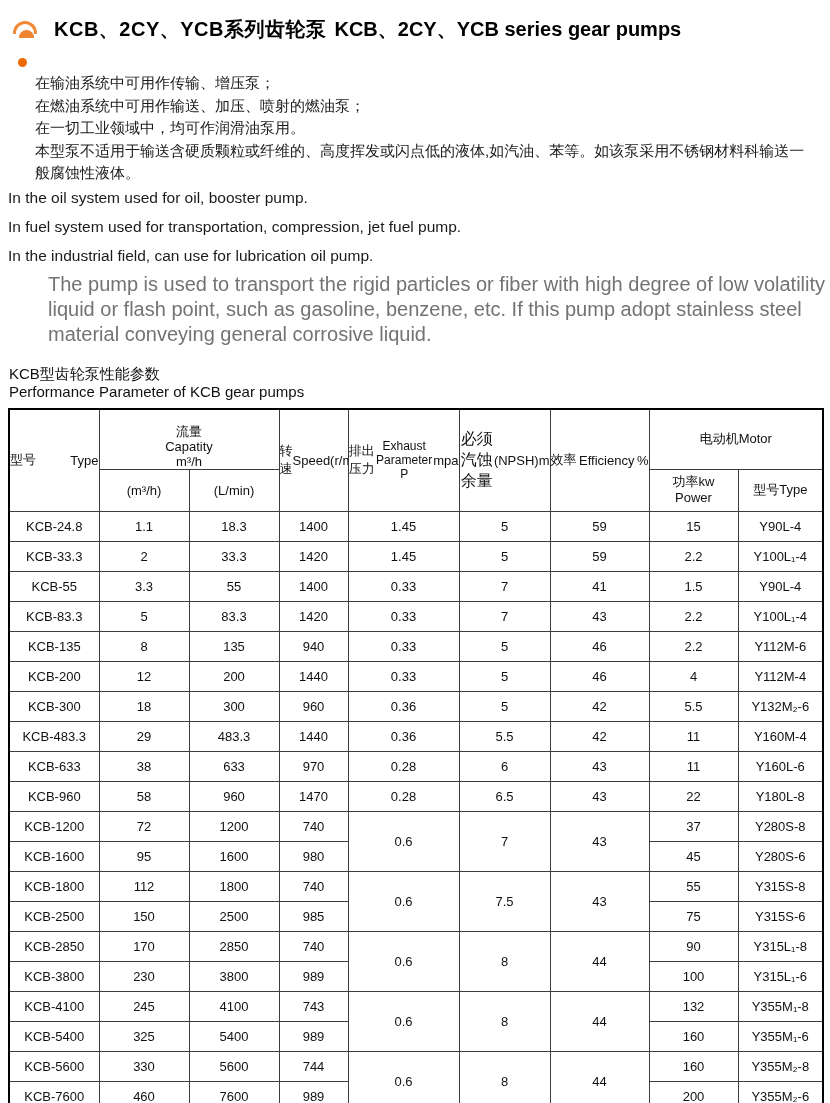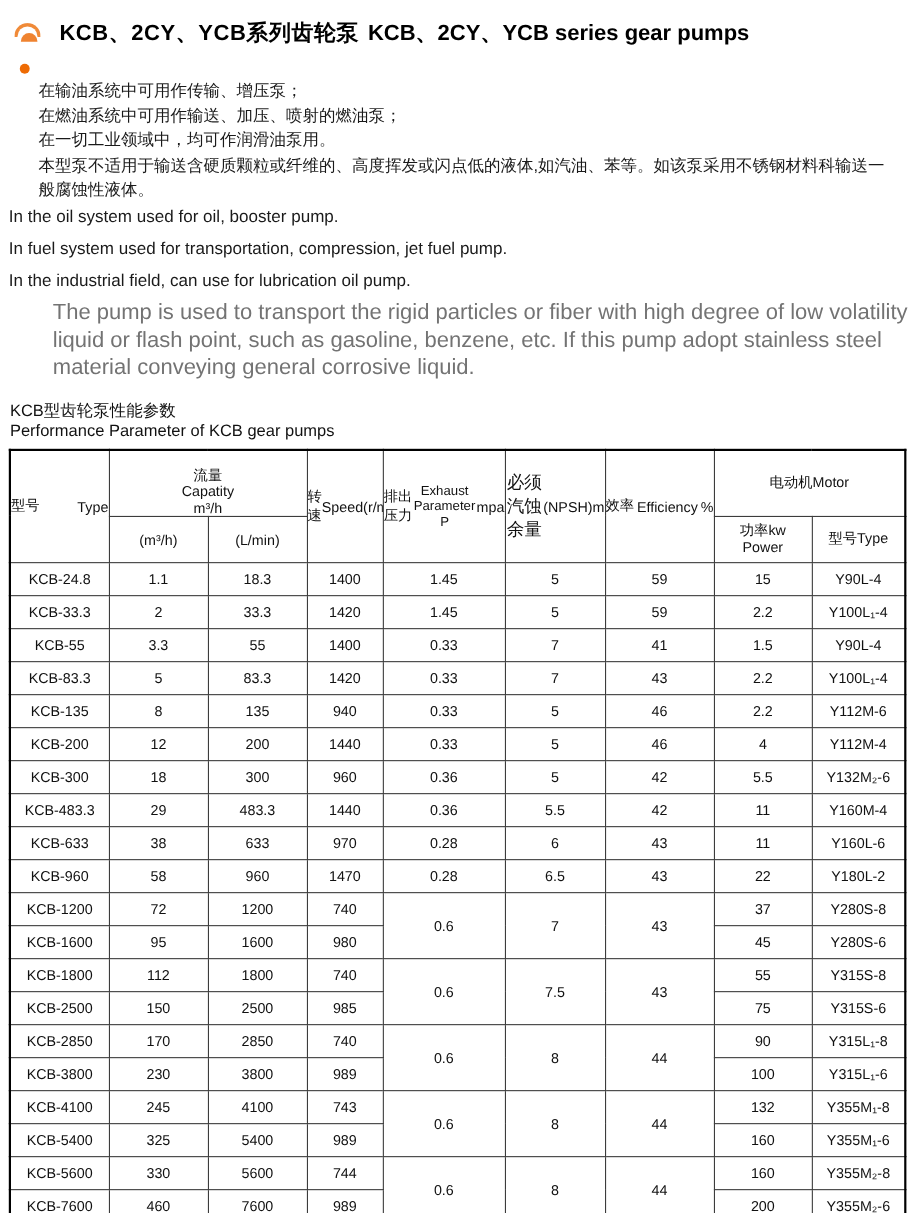--- a/index.html
+++ b/index.html
@@ -267,21 +267,21 @@
         </tr>
         <tr>
           <td>KCB-960</td>
           <td>58</td>
           <td>960</td>
           <td>1470</td>
           <td>0.28</td>
           <td>6.5</td>
           <td>43</td>
           <td>22</td>
-          <td>Y180L-2</td>
+          <td>Y180L-8</td>
         </tr>
         <tr>
           <td>KCB-1200</td>
           <td>72</td>
           <td>1200</td>
           <td>740</td>
           <td rowspan="2">0.6</td>
           <td rowspan="2">7</td>
           <td rowspan="2">43</td>
           <td>37</td>

